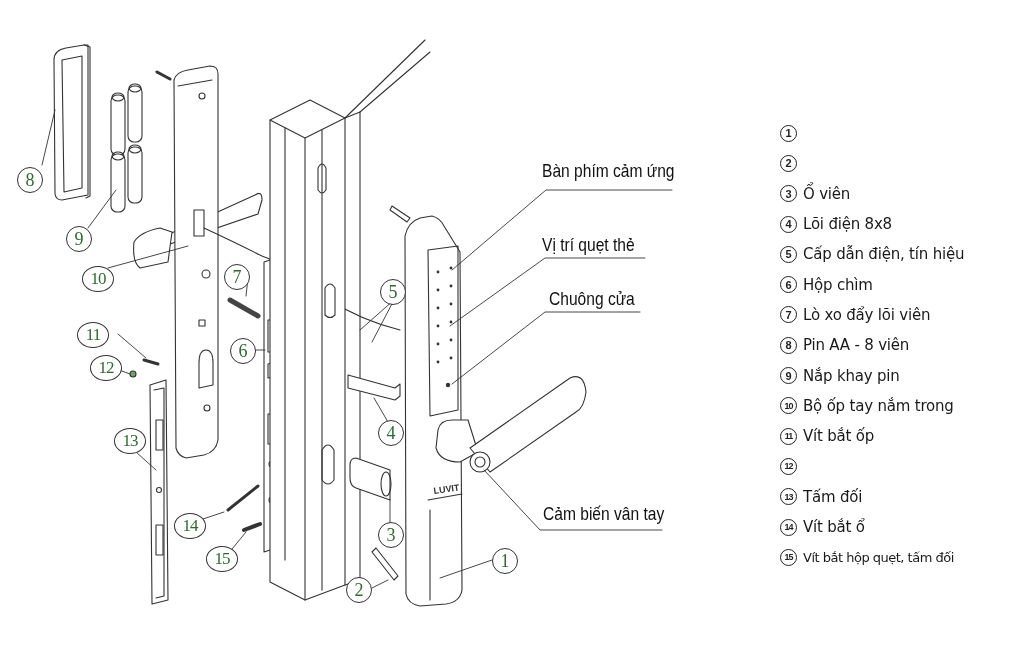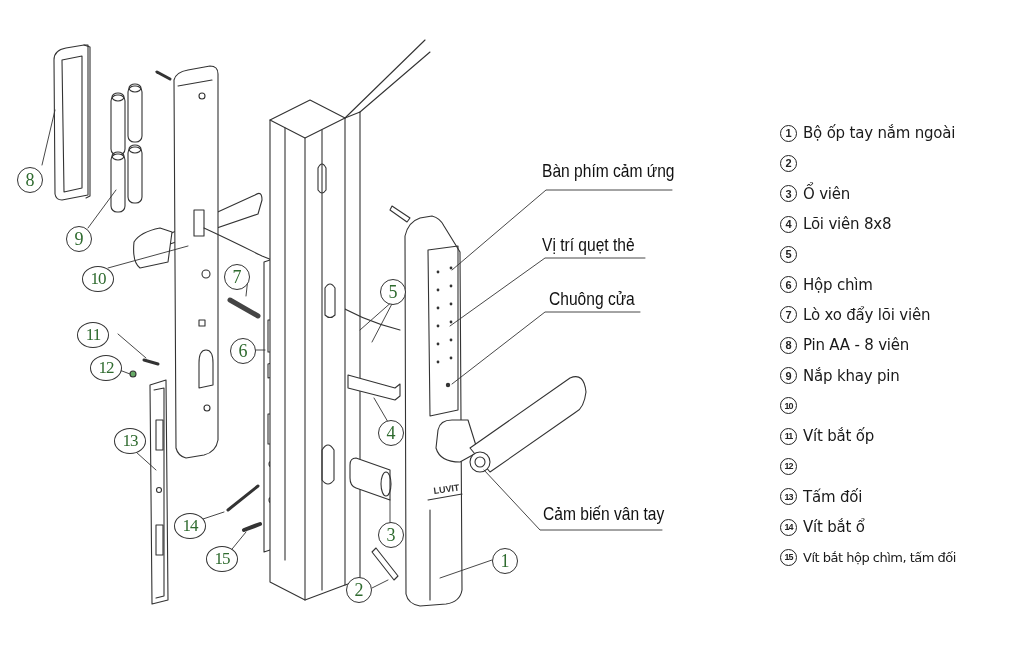--- a/index.html
+++ b/index.html
@@ -172,67 +172,68 @@
 <div class="bubble wide" style="left:82px;top:266px;">10</div>
 <div class="bubble wide" style="left:77px;top:322px;">11</div>
 <div class="bubble wide" style="left:90px;top:355px;">12</div>
 <div class="bubble wide" style="left:114px;top:428px;">13</div>
 <div class="bubble wide" style="left:174px;top:513px;">14</div>
 <div class="bubble wide" style="left:206px;top:546px;">15</div>
 
 <div class="legend">
   <div class="legend-item">
       <span class="num-circle">1</span>
-      <span>Bộ ốp tay nắm ngoài</span>
     </div>
   <div class="legend-item">
       <span class="num-circle">2</span>
     </div>
   <div class="legend-item">
       <span class="num-circle">3</span>
       <span>Ổ viên</span>
     </div>
   <div class="legend-item">
       <span class="num-circle">4</span>
-      <span>Lõi viên 8x8</span>
+      <span>Lõi điện 8x8</span>
     </div>
   <div class="legend-item">
       <span class="num-circle">5</span>
+      <span>Cấp dẫn điện, tín hiệu</span>
     </div>
   <div class="legend-item">
       <span class="num-circle">6</span>
       <span>Hộp chìm</span>
     </div>
   <div class="legend-item">
       <span class="num-circle">7</span>
       <span>Lò xo đẩy lõi viên</span>
     </div>
   <div class="legend-item">
       <span class="num-circle">8</span>
       <span>Pin AA - 8 viên</span>
     </div>
   <div class="legend-item">
       <span class="num-circle">9</span>
       <span>Nắp khay pin</span>
     </div>
   <div class="legend-item">
       <span class="num-circle two">10</span>
+      <span>Bộ ốp tay nắm trong</span>
     </div>
   <div class="legend-item">
       <span class="num-circle two">11</span>
       <span>Vít bắt ốp</span>
     </div>
   <div class="legend-item">
       <span class="num-circle two">12</span>
     </div>
   <div class="legend-item">
       <span class="num-circle two">13</span>
       <span>Tấm đối</span>
     </div>
   <div class="legend-item">
       <span class="num-circle two">14</span>
       <span>Vít bắt ổ</span>
     </div>
   <div class="legend-item condensed">
       <span class="num-circle two">15</span>
-      <span>Vít bắt hộp chìm, tấm đối</span>
+      <span>Vít bắt hộp quẹt, tấm đối</span>
     </div>
 </div>
 
 </body></html>

